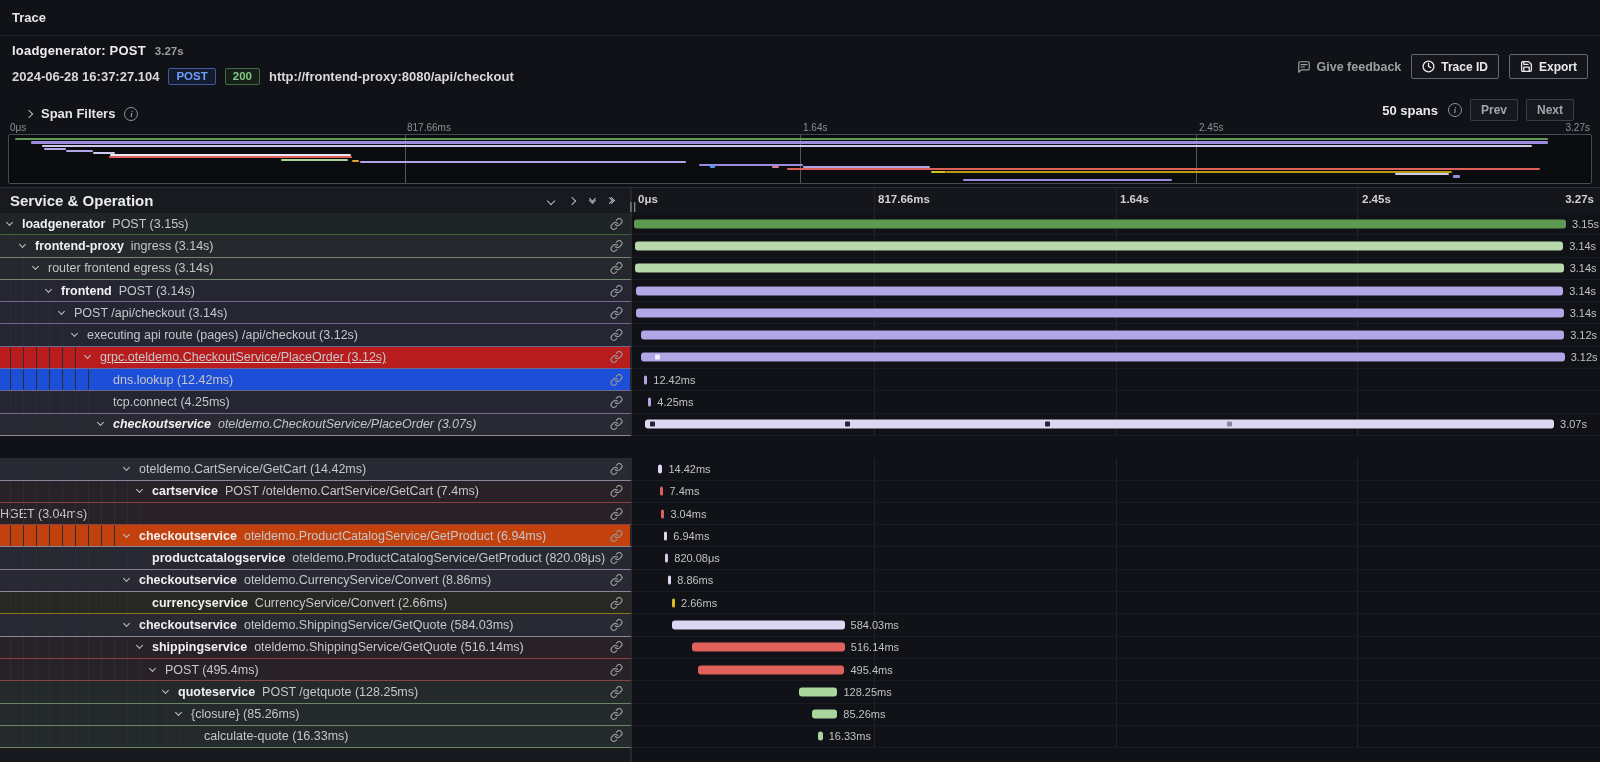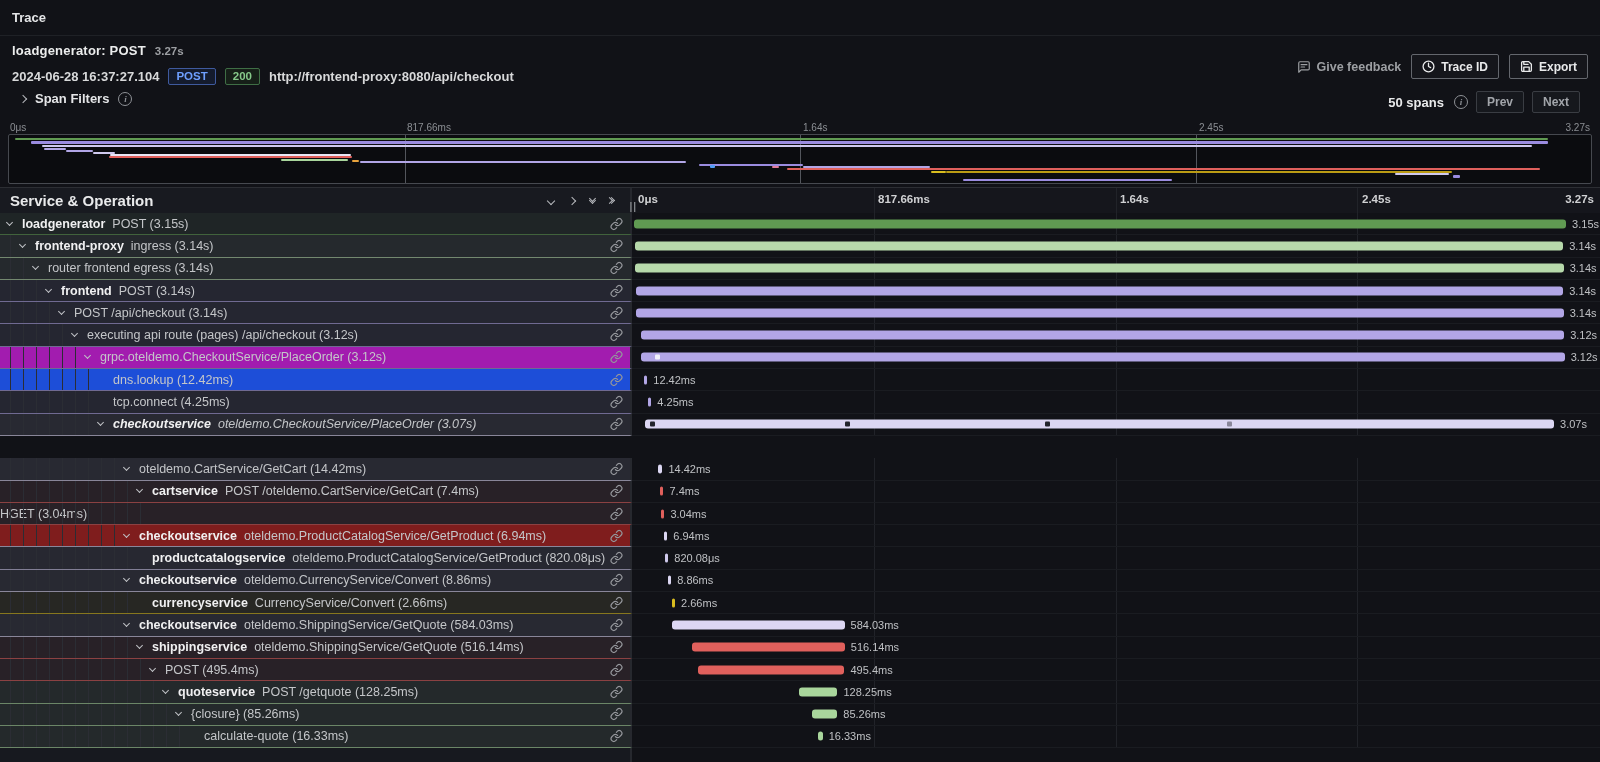--- a/index.html
+++ b/index.html
@@ -24,22 +24,22 @@
   .url { font-size:13px; font-weight:700; color:#d8d9da; }
   .header-actions { display:flex; align-items:center; gap:10px; padding-top:4px; }
   .feedback { display:flex; align-items:center; gap:6px; color:#9d9fa3;
               font-size:12.5px; font-weight:600; cursor:pointer; }
   .btn { display:flex; align-items:center; gap:6px; height:25px; padding:0 10px;
          border:1px solid #64676d; border-radius:2px; background:#15161b;
          color:#e9eaeb; font-size:12px; font-weight:700; cursor:pointer; }
   .btn svg, .feedback svg { display:block; }
 
   
-  .filters-bar { height:30px; display:flex; align-items:flex-start; justify-content:space-between;
-                 padding:0 20px; }
+  .filters-bar { height:30px; display:flex; align-items:flex-end; justify-content:space-between;
+                 padding:0 26px; }
   .filters-left { display:flex; align-items:center; gap:9px; }
   .filters-label { font-size:13px; font-weight:700; color:#e4e5e7; }
   .filters-right { display:flex; align-items:center; gap:8px; }
   .span-count { font-size:13px; font-weight:700; color:#e9eaeb; margin-right:2px; }
   .mini-btn { height:22px; padding:0 10px; border:1px solid #3a3d43; border-radius:2px;
               background:#16181d; color:#a2a5aa; font-size:12px; font-weight:600; cursor:pointer; }
   .info-icon { width:14px; height:14px; border:1px solid #8e9196; border-radius:50%;
                color:#8e9196; font-size:9px; font-weight:700; display:inline-flex;
                align-items:center; justify-content:center; font-family:"Liberation Serif",serif;
                font-style:italic; }
@@ -338,21 +338,21 @@
             <path d="M10 13a5 5 0 0 0 7.54.54l3-3a5 5 0 0 0-7.07-7.07l-1.72 1.71"></path>
             <path d="M14 11a5 5 0 0 0-7.54-.54l-3 3a5 5 0 0 0 7.07 7.07l1.71-1.71"></path>
           </svg></span>
       </div>
       <div class="bar-cell gridbg">
         <div class="bar" style="left: 0.9%; width: 95.4%; background: rgb(178, 166, 230);"></div>
         <span class="bar-label" style="left: calc(96.3% + 6px);">3.12s</span>
       </div>
     </div>
     <div class="span-row">
-      <div class="name-cell" style="background: #a21caf; border-bottom: 1px solid rgb(112, 106, 146);">
+      <div class="name-cell" style="background: #b91c1c; border-bottom: 1px solid rgb(112, 106, 146); text-decoration: underline;">
         <i class="guide" style="left: 10px;"></i>
         <i class="guide" style="left: 23px;"></i>
         <i class="guide" style="left: 36px;"></i>
         <i class="guide" style="left: 49px;"></i>
         <i class="guide" style="left: 62px;"></i>
         <i class="guide" style="left: 75px;"></i>
         <i class="caret" style="left: 85px;"></i>
         <span class="name-text" style="margin-left: 100px;"><span class="op">grpc.oteldemo.CheckoutService/PlaceOrder (3.12s)</span></span>
         <span class="rowlink"><svg width="13" height="13" viewBox="0 0 24 24" fill="none" stroke="currentColor" stroke-width="2.2" stroke-linecap="round" stroke-linejoin="round">
             <path d="M10 13a5 5 0 0 0 7.54.54l3-3a5 5 0 0 0-7.07-7.07l-1.72 1.71"></path>
@@ -499,21 +499,21 @@
             <path d="M10 13a5 5 0 0 0 7.54.54l3-3a5 5 0 0 0-7.07-7.07l-1.72 1.71"></path>
             <path d="M14 11a5 5 0 0 0-7.54-.54l-3 3a5 5 0 0 0 7.07 7.07l1.71-1.71"></path>
           </svg></span>
       </div>
       <div class="bar-cell gridbg">
         <div class="bar" style="left: 3%; width: 0.09%; background: rgb(224, 96, 92);"></div>
         <span class="bar-label" style="left: calc(3.35% + 6px);">3.04ms</span>
       </div>
     </div>
     <div class="span-row">
-      <div class="name-cell" style="background: #7f1d1d; border-bottom: 1px solid rgb(137, 134, 153);">
+      <div class="name-cell" style="background: #c2410c; border-bottom: 1px solid rgb(137, 134, 153);">
         <i class="guide" style="left: 10px;"></i>
         <i class="guide" style="left: 23px;"></i>
         <i class="guide" style="left: 36px;"></i>
         <i class="guide" style="left: 49px;"></i>
         <i class="guide" style="left: 62px;"></i>
         <i class="guide" style="left: 75px;"></i>
         <i class="guide" style="left: 88px;"></i>
         <i class="guide" style="left: 101px;"></i>
         <i class="guide" style="left: 114px;"></i>
         <i class="caret" style="left: 124px;"></i>

